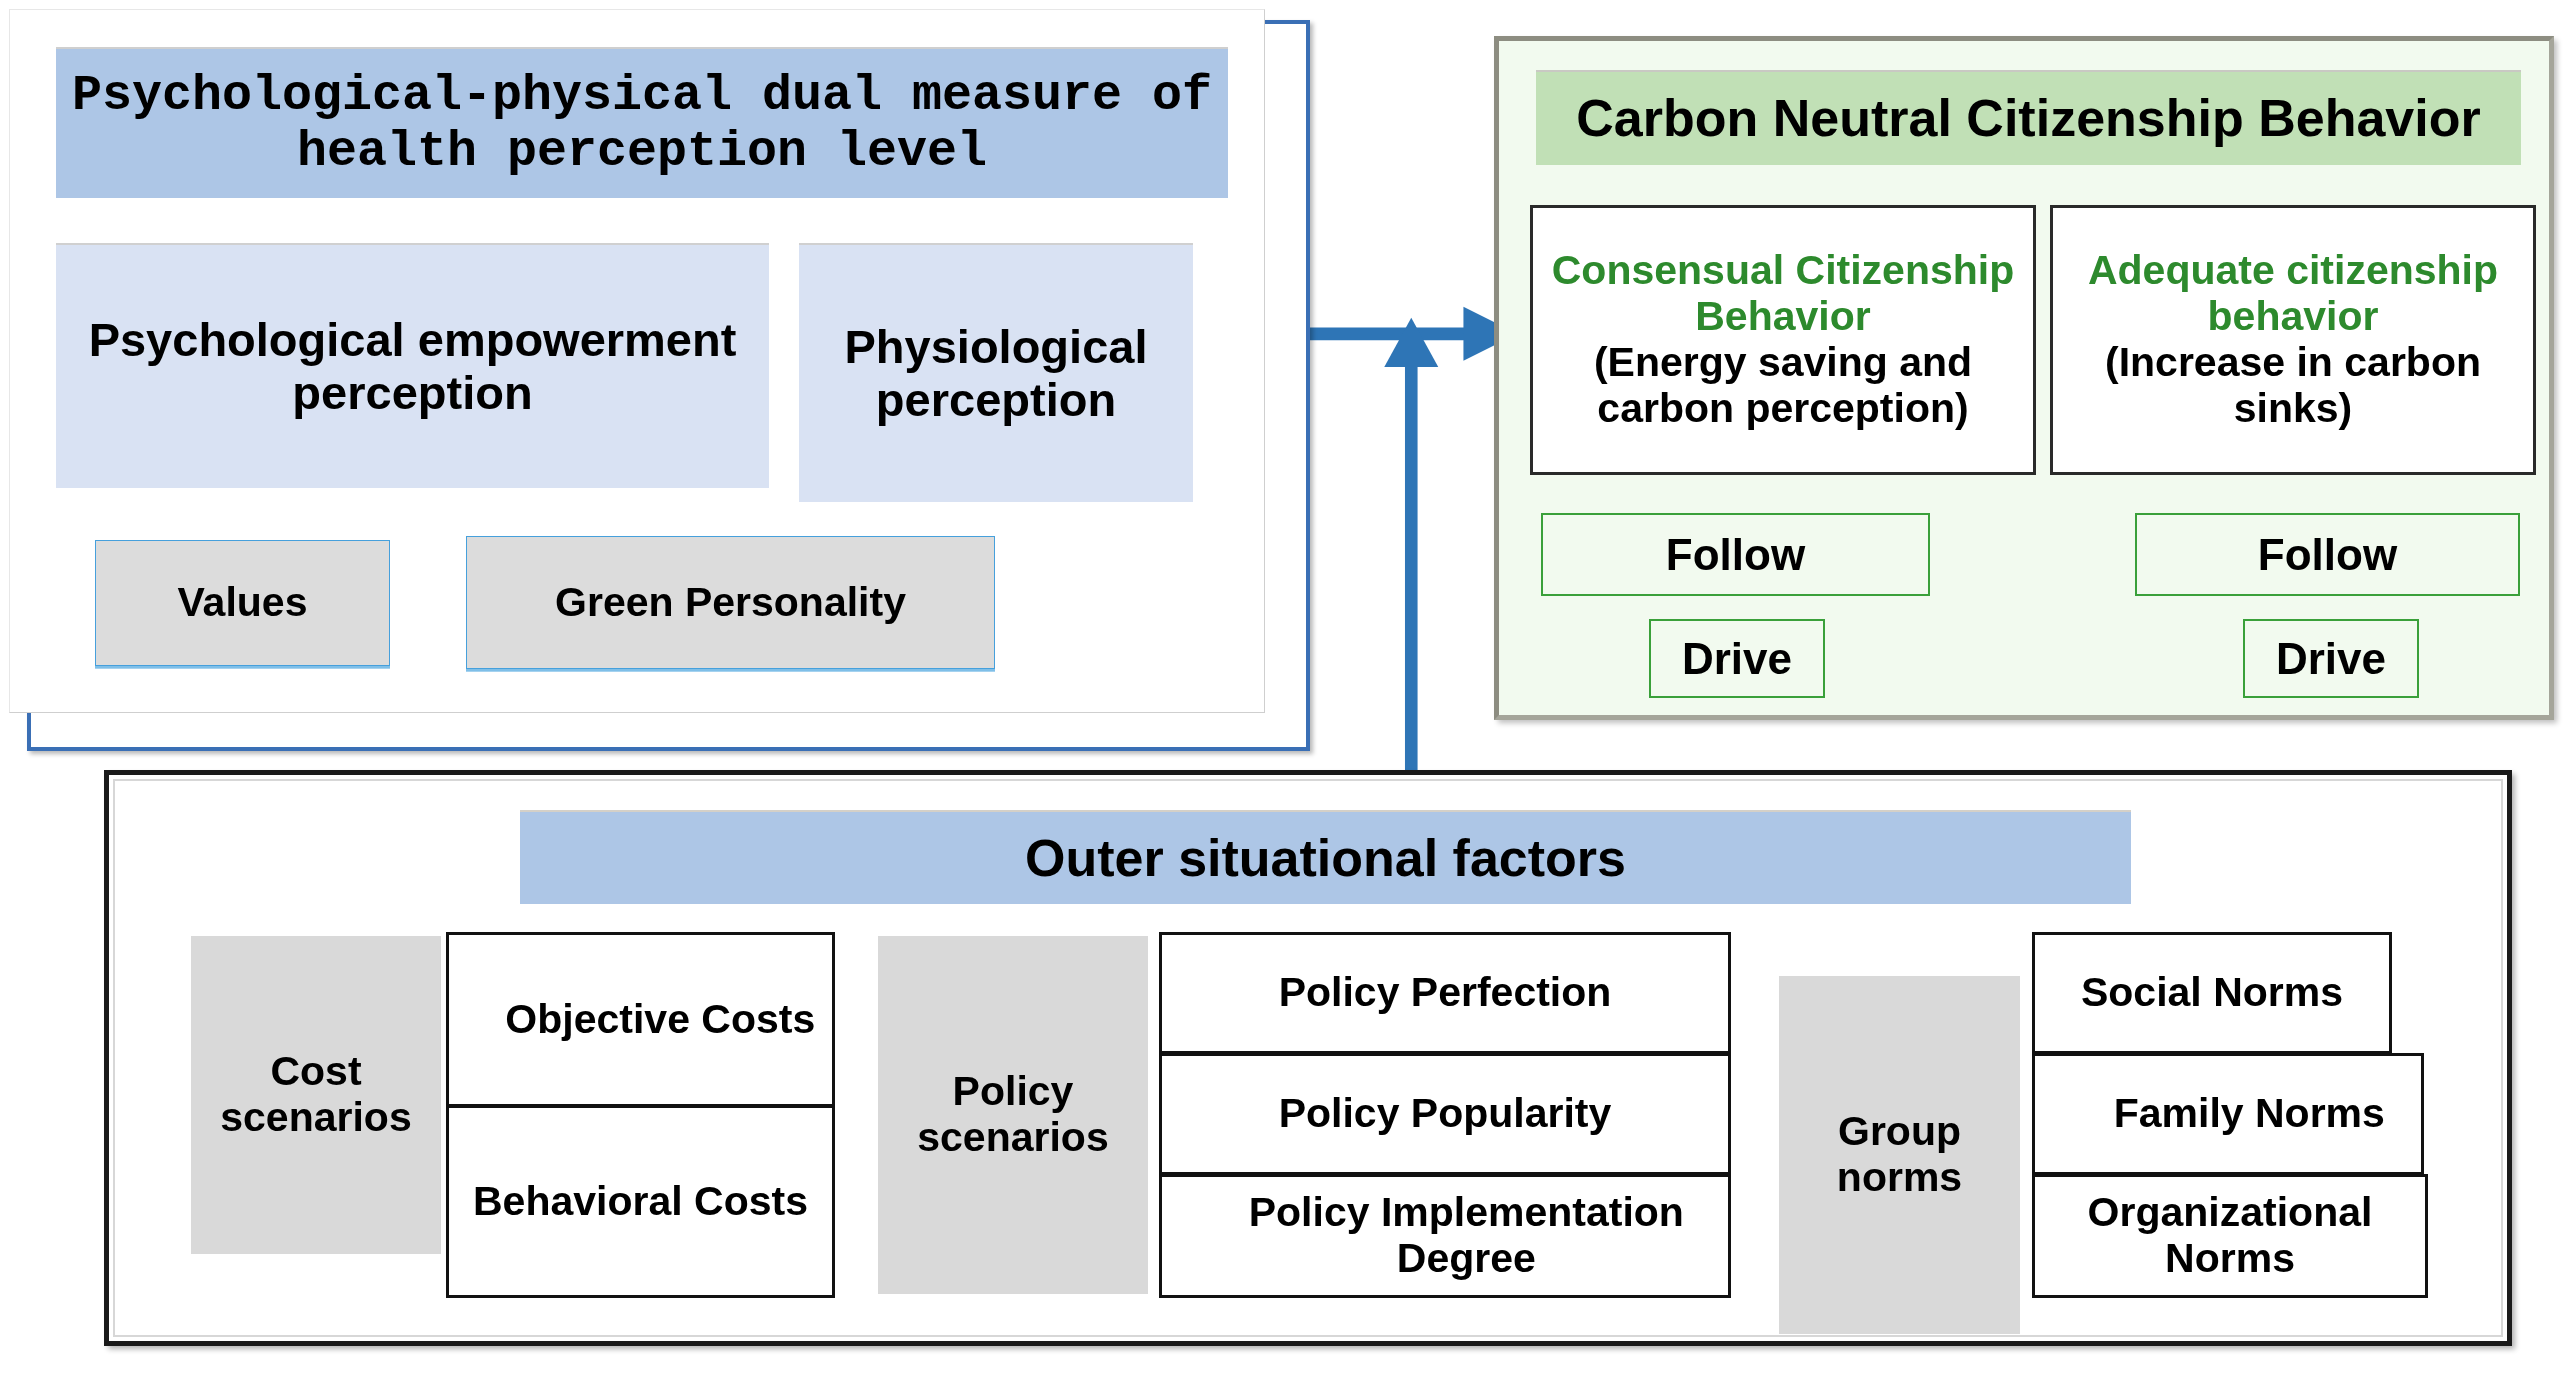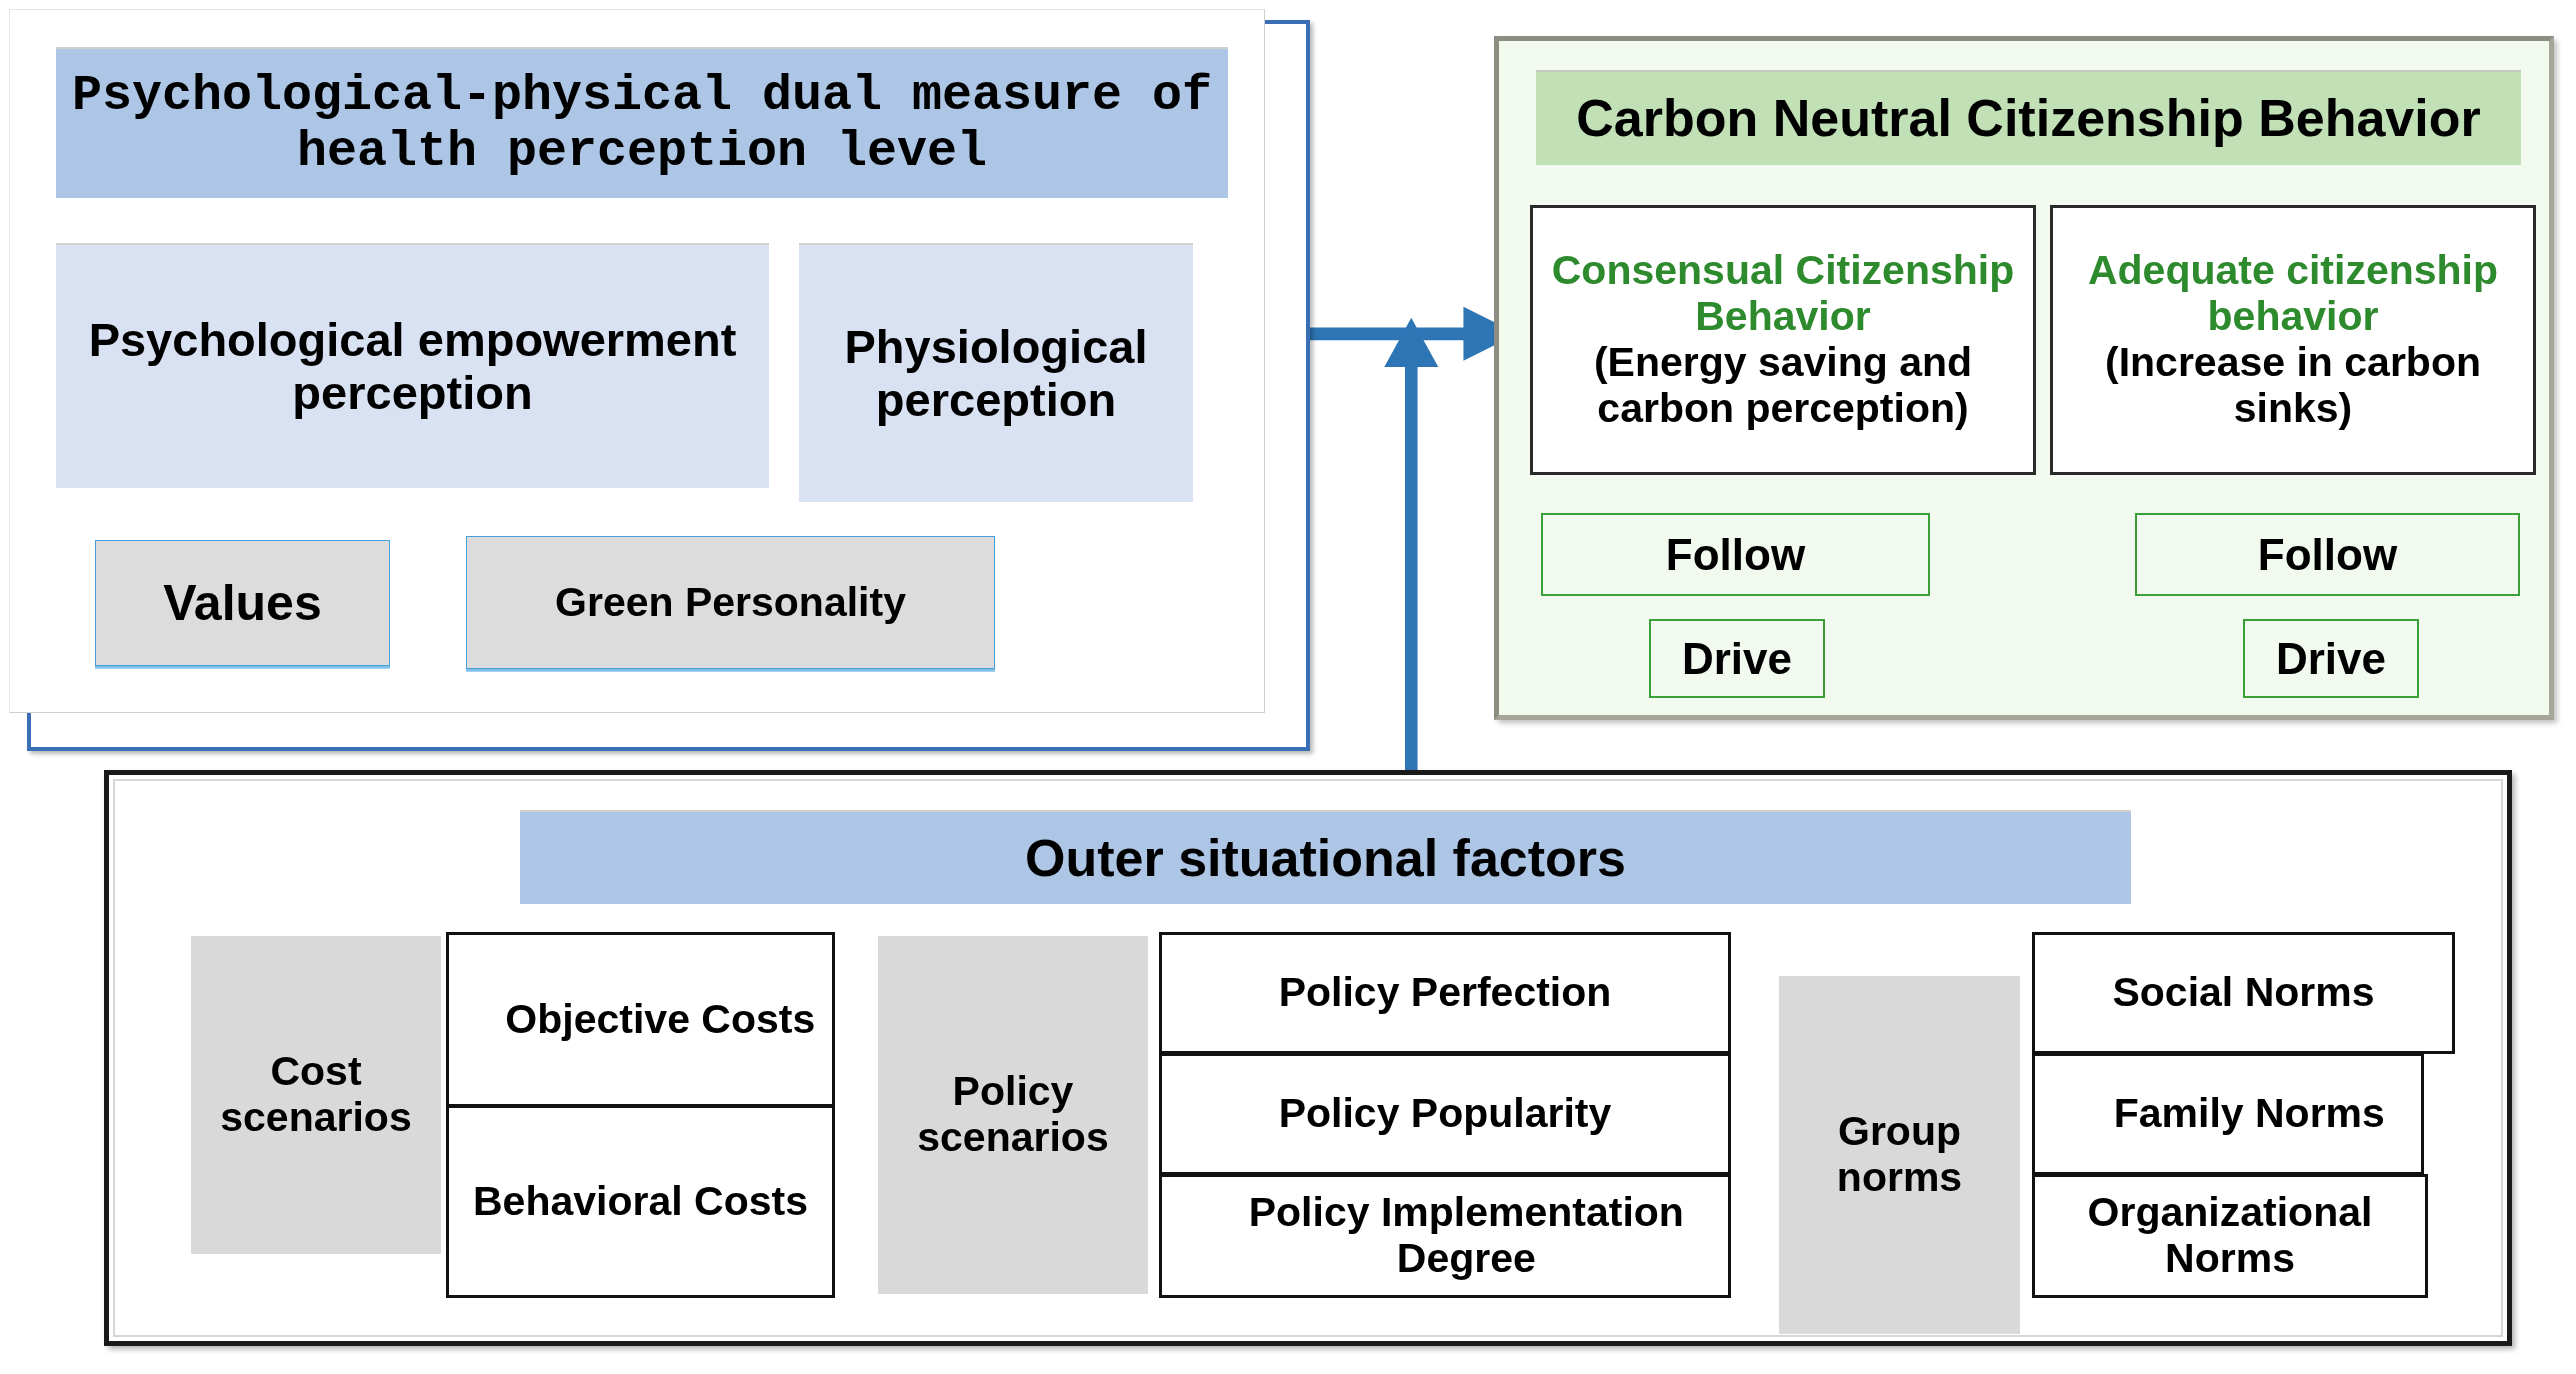--- a/index.html
+++ b/index.html
@@ -58,21 +58,21 @@
     background: #dcdcdc;
     color: #000000;
     font-weight: bold;
     border: 1.8px solid #46a0dc;
     box-shadow: 0 2.7px 0 #7fbfe8;
   }
 
   #title-box     { left: 56px;  top: 47px;  width: 1172px; height: 151px; font-size: 50px; }
   #psych-box     { left: 56px;  top: 243px; width: 713px;  height: 245px; font-size: 47px; }
   #physio-box    { left: 799px; top: 243px; width: 394px;  height: 259px; font-size: 47px; }
-  #values-box    { left: 95px; top: 540px; width: 295px;  height: 126px; font-size: 50px; text-align: right; }
+  #values-box    { left: 95px; top: 540px; width: 295px;  height: 126px; font-size: 41px; text-align: right; }
   #greenpers-box { left: 466px; top: 536px; width: 529px;  height: 133px; font-size: 41px; }
 
   
   #right-panel {
     left: 1494px; top: 36px; width: 1060px; height: 684px;
     background: #f2faef;
     border: 5.4px solid #8d8d81;
     border-right-color: #a5a59a;
     border-bottom-color: #a5a59a;
     box-shadow: 3.6px 3.6px 5.4px rgba(0,0,0,.25);
@@ -159,21 +159,21 @@
   #grp1-label { left: 191px; top: 936px; width: 250px; height: 318px; }
   #g1-b1 { left: 446px;  top: 932px; width: 389px; height: 175px; padding-left: 45px; }
   #g1-b2 { left: 446px;  top: 1105px; width: 389px; height: 193px; }
   
   #grp2-label { left: 878px; top: 936px; width: 270px; height: 358px; }
   #g2-b1 { left: 1159px; top: 932px; width: 572px; height: 122px; }
   #g2-b2 { left: 1159px; top: 1053px; width: 572px; height: 122px; }
   #g2-b3 { left: 1159px; top: 1174px; width: 572px; height: 124px; padding-left: 48px; }
   
   #grp3-label { left: 1779px; top: 936px; width: 241px; height: 358px; margin-top: 40px; }
-  #g3-b1 { left: 2032px; top: 932px; width: 423px; height: 122px; }
+  #g3-b1 { left: 2032px; top: 932px; width: 360px; height: 122px; }
   #g3-b2 { left: 2032px; top: 1053px; width: 392px; height: 122px; padding-left: 48px; }
   #g3-b3 { left: 2032px; top: 1174px; width: 396px; height: 124px; }
 
   
   #connector-svg {
     position: absolute;
     left: 0; top: 0;
     width: 2576px; height: 1374px;
     pointer-events: none;
   }

